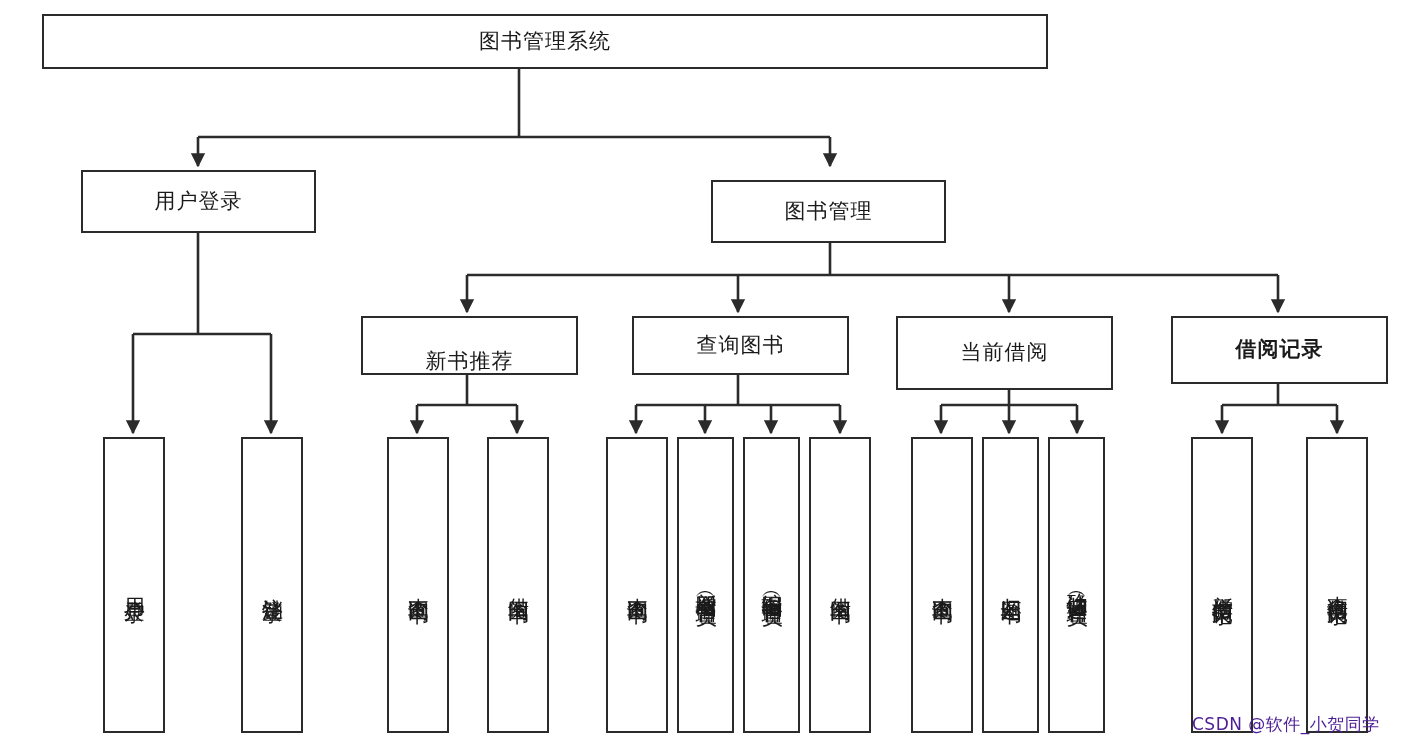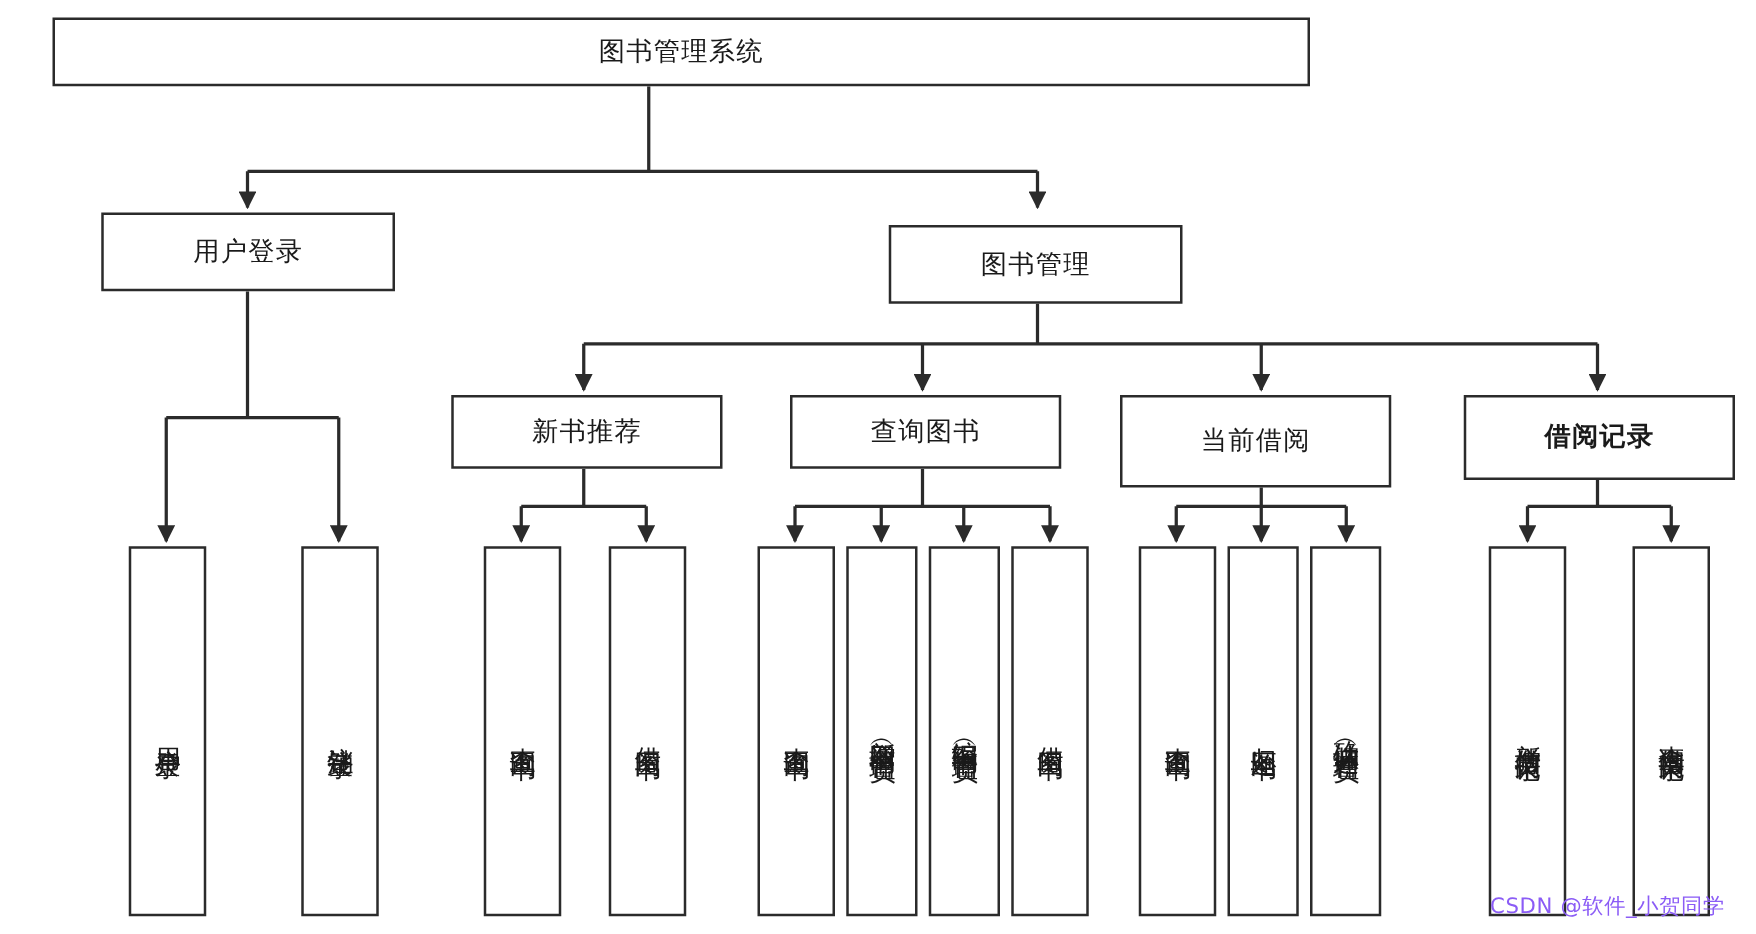--- a/index.html
+++ b/index.html
@@ -52,21 +52,21 @@
   .node.v .vtext {
     writing-mode: vertical-rl;
     text-orientation: upright;
     white-space: nowrap;
   }
   .watermark {
     position: absolute;
     left: 1192px;
     top: 713px;
     font-size: 17px;
-    color: #8b5cf6;
+    color: #4c1d95;
     white-space: nowrap;
     z-index: 3;
     letter-spacing: 0.5px;
   }
 </style>
 </head>
 <body>
 
 <div id="canvas">
 
@@ -124,21 +124,21 @@
     <span>图书管理系统</span>
   </div>
 
   <div class="node h" style="left:81px; top:170px; width:235px; height:63px;">
     <span>用户登录</span>
   </div>
   <div class="node h" style="left:711px; top:180px; width:235px; height:63px;">
     <span>图书管理</span>
   </div>
 
-  <div class="node h" style="left:361px; top:316px; width:217px; height:59px;">
+  <div class="node h" style="left:361px; top:316px; width:217px; height:59px;align-items:flex-end;">
     <span>新书推荐</span>
   </div>
   <div class="node h" style="left:632px; top:316px; width:217px; height:59px;">
     <span>查询图书</span>
   </div>
   <div class="node h" style="left:896px; top:316px; width:217px; height:74px;">
     <span>当前借阅</span>
   </div>
   <div class="node h" style="left:1171px; top:316px; width:217px; height:68px;font-weight:bold;">
     <span>借阅记录</span>

